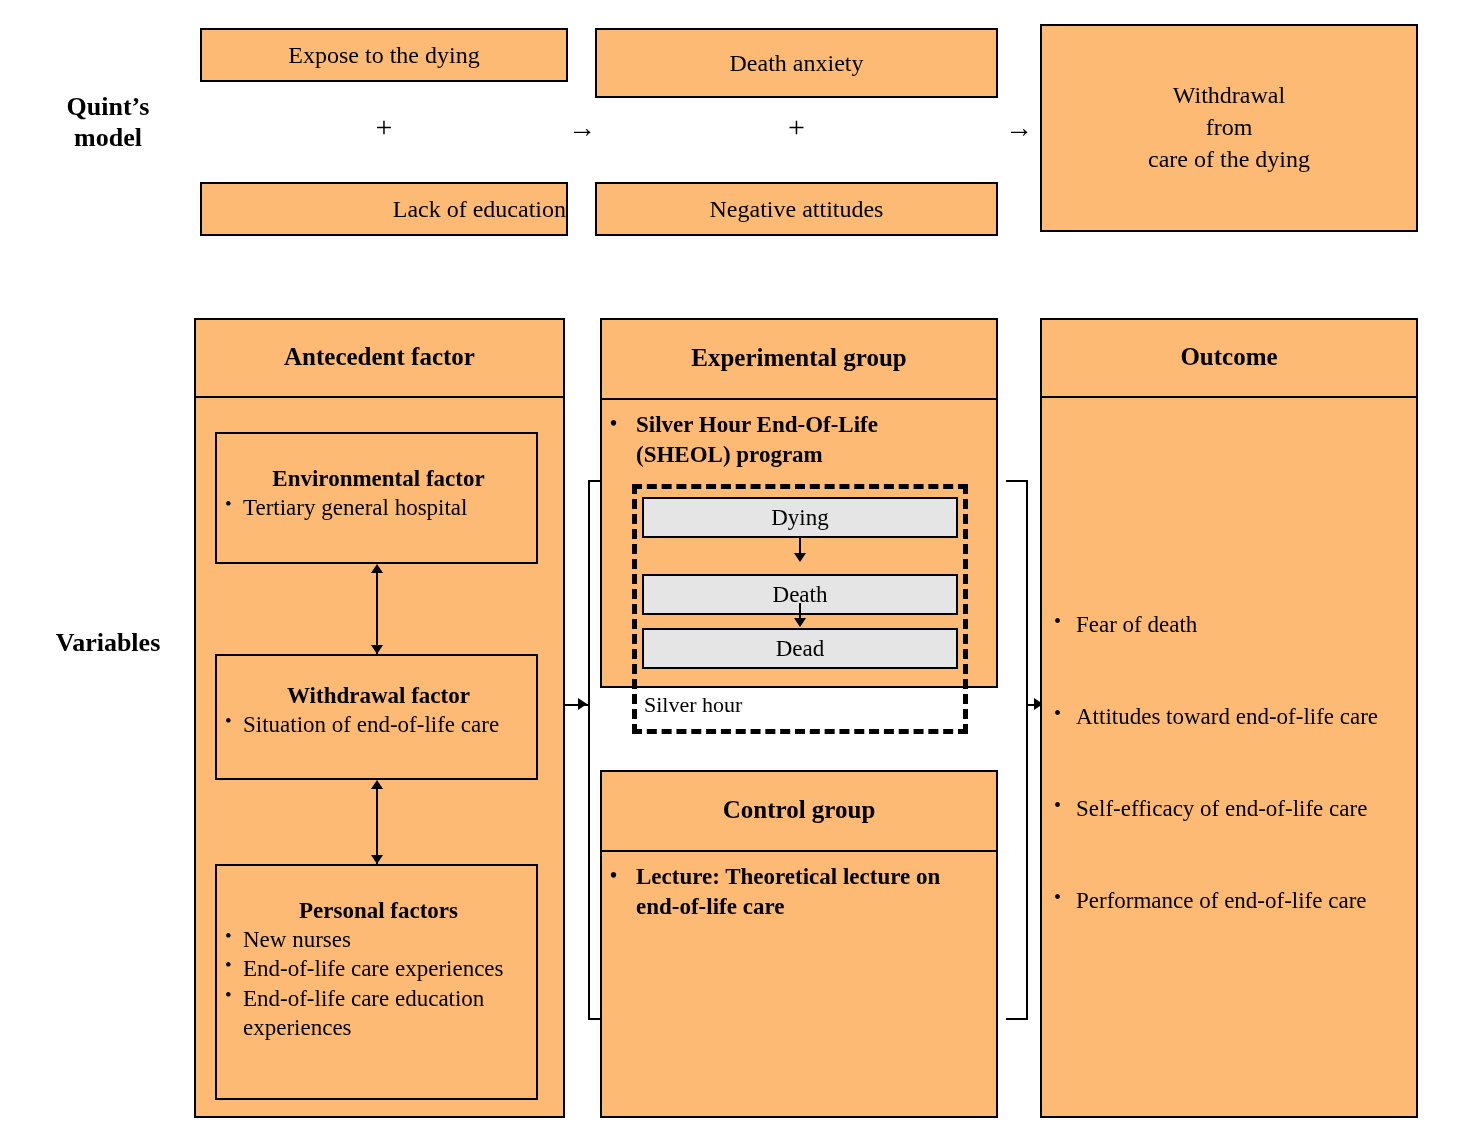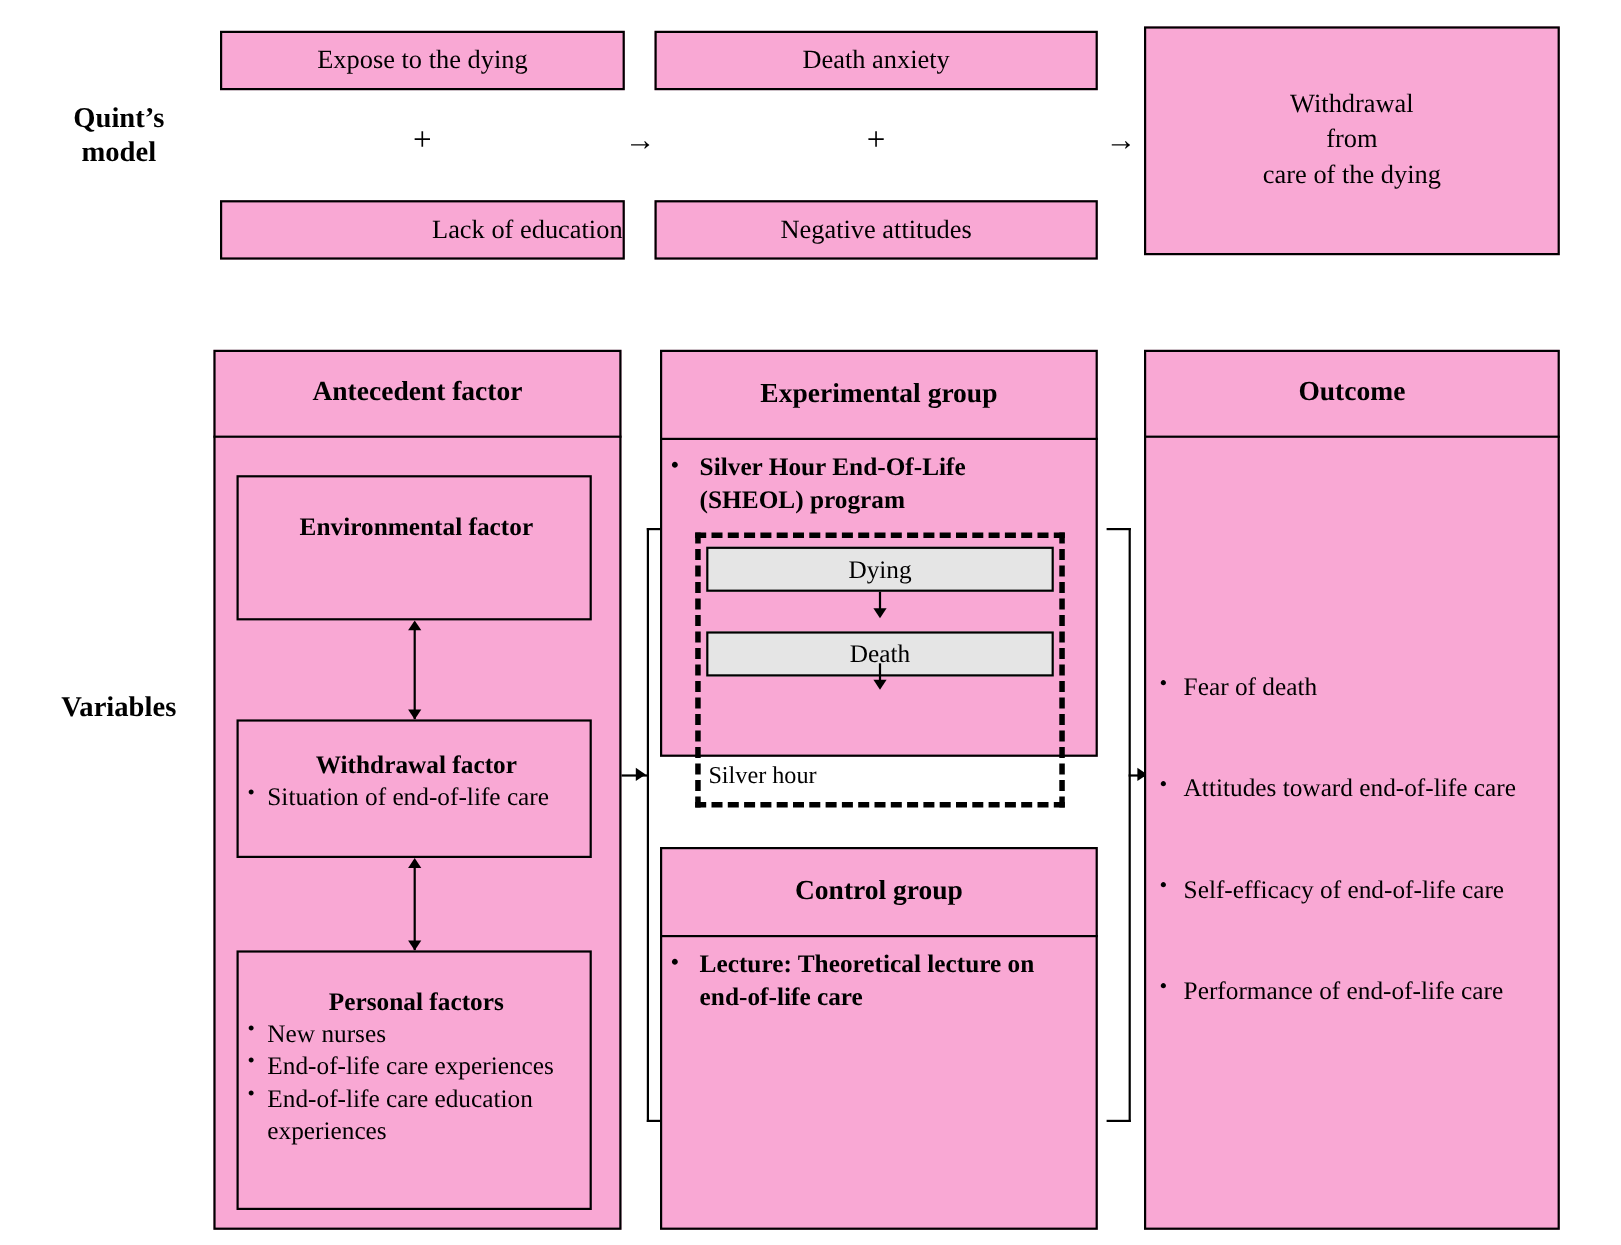--- a/index.html
+++ b/index.html
@@ -16,21 +16,21 @@
     width: 1474px;
     height: 1132px;
     background: #ffffff;
     overflow: hidden;
   }
 
   
   .box {
     position: absolute;
     border: 2.5px solid #000;
-    background: #f9a8d4;
+    background: #fdba74;
     box-sizing: border-box;
   }
   .ctr {
     display: flex;
     align-items: center;
     justify-content: center;
     text-align: center;
   }
 
   
@@ -226,21 +226,21 @@
   </div>
 
   <div class="box ctr qm-text" style="left:200px; top:182px; width:368px; height:54px;justify-content:flex-end;">
     <span>Lack of education</span>
   </div>
 
   <div class="plus" style="left:200px; top:112px; width:368px;">+</div>
 
   <div class="arrow-glyph" style="left:568px; top:114px; width:28px;">→</div>
 
-  <div class="box ctr qm-text" style="left:595px; top:28px; width:403px; height:54px;">
+  <div class="box ctr qm-text" style="left:595px; top:28px; width:403px; height:70px;">
     <span>Death anxiety</span>
   </div>
 
   <div class="box ctr qm-text" style="left:595px; top:182px; width:403px; height:54px;">
     <span>Negative attitudes</span>
   </div>
 
   <div class="plus" style="left:595px; top:112px; width:403px;">+</div>
 
   <div class="arrow-glyph" style="left:1000px; top:114px; width:38px;">→</div>
@@ -254,20 +254,23 @@
   </div>
 
   <div class="box" style="left:194px; top:318px; width:371px; height:800px;"></div>
 
   <div class="col-header" style="left:194px; top:318px; width:371px; height:78px;">Antecedent factor</div>
   <div class="hdr-rule" style="left:194px; top:396px; width:371px;"></div>
 
   <div class="box" style="left:215px; top:432px; width:323px; height:132px;"></div>
   <div class="factor-inner" style="left:221px; top:466px; width:315px;">
     <span class="factor-title">Environmental factor</span>
+    <ul class="bullet-list">
+      <li>Tertiary general hospital</li>
+    </ul>
   </div>
 
   <div class="vline" style="left:376px; top:566px; height:88px;"></div>
   <div class="arrowhead-up" style="left:371px; top:564px;"></div>
   <div class="arrowhead-down" style="left:371px; top:645px;"></div>
 
   <div class="box" style="left:215px; top:654px; width:323px; height:126px;"></div>
   <div class="factor-inner" style="left:221px; top:683px; width:315px;">
     <span class="factor-title">Withdrawal factor</span>
     <ul class="bullet-list">
@@ -309,20 +312,23 @@
   </div>
   <div class="vline" style="left:799px; top:538px; height:17px;"></div>
   <div class="arrowhead-down" style="left:794px; top:553px;"></div>
 
   <div class="sheol-step" style="left:642px; top:574px; width:316px; height:41px;">
     <span>Death</span>
   </div>
   <div class="vline" style="left:799px; top:603px; height:17px;"></div>
   <div class="arrowhead-down" style="left:794px; top:618px;"></div>
 
+  <div class="sheol-step" style="left:642px; top:628px; width:316px; height:41px;">
+    <span>Dead</span>
+  </div>
 
   <div class="silver-hour-label" style="left:644px; top:692px;">Silver hour</div>
 
   <div class="box" style="left:600px; top:770px; width:398px; height:348px;"></div>
   <div class="col-header" style="left:600px; top:770px; width:398px; height:80px;">Control group</div>
   <div class="hdr-rule" style="left:600px; top:850px; width:398px;"></div>
 
   <div class="group-bullet" style="left:602px; top:862px; width:390px;">
     <span>Lecture: Theoretical lecture on</span><br>
     <span>end-of-life care</span>

